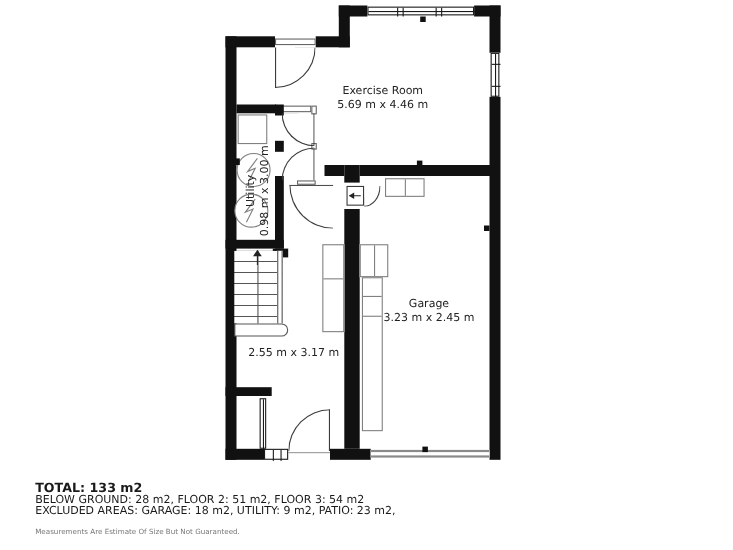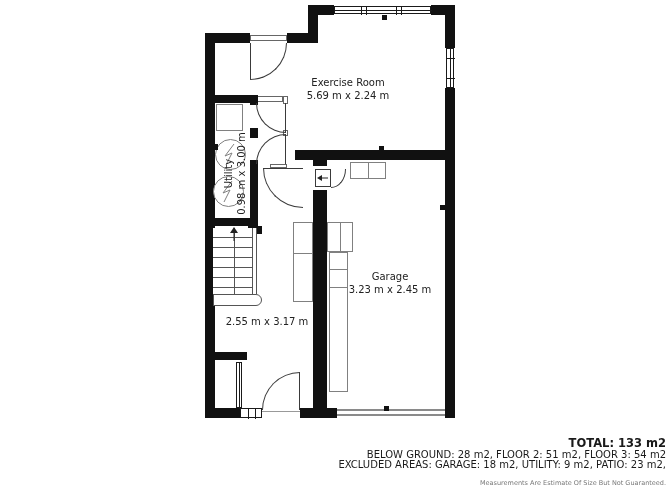--- a/index.html
+++ b/index.html
@@ -10,21 +10,21 @@
   .thin{background:#fff;border:1px solid #666;}
   .win{background:#fff;border:1px solid #1a1a1a;}
   .wline{background:#1a1a1a;}
   .furn{background:#fff;border:1px solid #808080;}
   .circle{background:#fff;border:1px solid #808080;border-radius:50%;}
   .tick{background:#111;}
   .label{color:#222;text-align:center;line-height:1.3;white-space:nowrap;}
   .room-name{font-size:10px;}
   .room-dims{font-size:10px;}
   .utility-label{font-size:8.5px;line-height:1.25;}
-  .summary{position:absolute;left:0;right:0;top:437px;text-align:right;color:#1a1a1a;margin-left:32px;}
+  .summary{position:absolute;left:0;right:0;top:437px;text-align:left;color:#1a1a1a;margin-left:32px;}
   .summary .total{font-size:11.5px;font-weight:bold;line-height:1.1;}
   .summary .line{font-size:10px;line-height:1.08;}
   .summary .disclaimer{font-size:6.5px;color:#777;margin-top:8px;}
   svg{display:block;}
 </style>
 </head>
 <body>
 
 <div class="plan">
 
@@ -139,21 +139,21 @@
   </div>
 
   <div class="abs tick" style="left:382px;top:15px;width:5px;height:5px;"></div>
   <div class="abs tick" style="left:379px;top:146px;width:5px;height:5px;"></div>
   <div class="abs tick" style="left:440px;top:205px;width:5px;height:5px;"></div>
   <div class="abs tick" style="left:384px;top:406px;width:5px;height:5px;"></div>
   <div class="abs tick" style="left:213px;top:144px;width:5px;height:6px;"></div>
 
   <div class="abs label" style="left:268px;top:76px;width:160px;">
     <div class="room-name">Exercise Room</div>
-    <div class="room-dims">5.69 m x 2.24 m</div>
+    <div class="room-dims">5.69 m x 4.46 m</div>
   </div>
   <div class="abs label" style="left:310px;top:270px;width:160px;">
     <div class="room-name">Garage</div>
     <div class="room-dims">3.23 m x 2.45 m</div>
   </div>
   <div class="abs label" style="left:187px;top:315px;width:160px;">
     <div class="room-dims">2.55 m x 3.17 m</div>
   </div>
   <div class="abs label utility-label" style="left:180px;top:161px;width:110px;transform:rotate(-90deg);">
     <div class="room-name">Utility</div>

